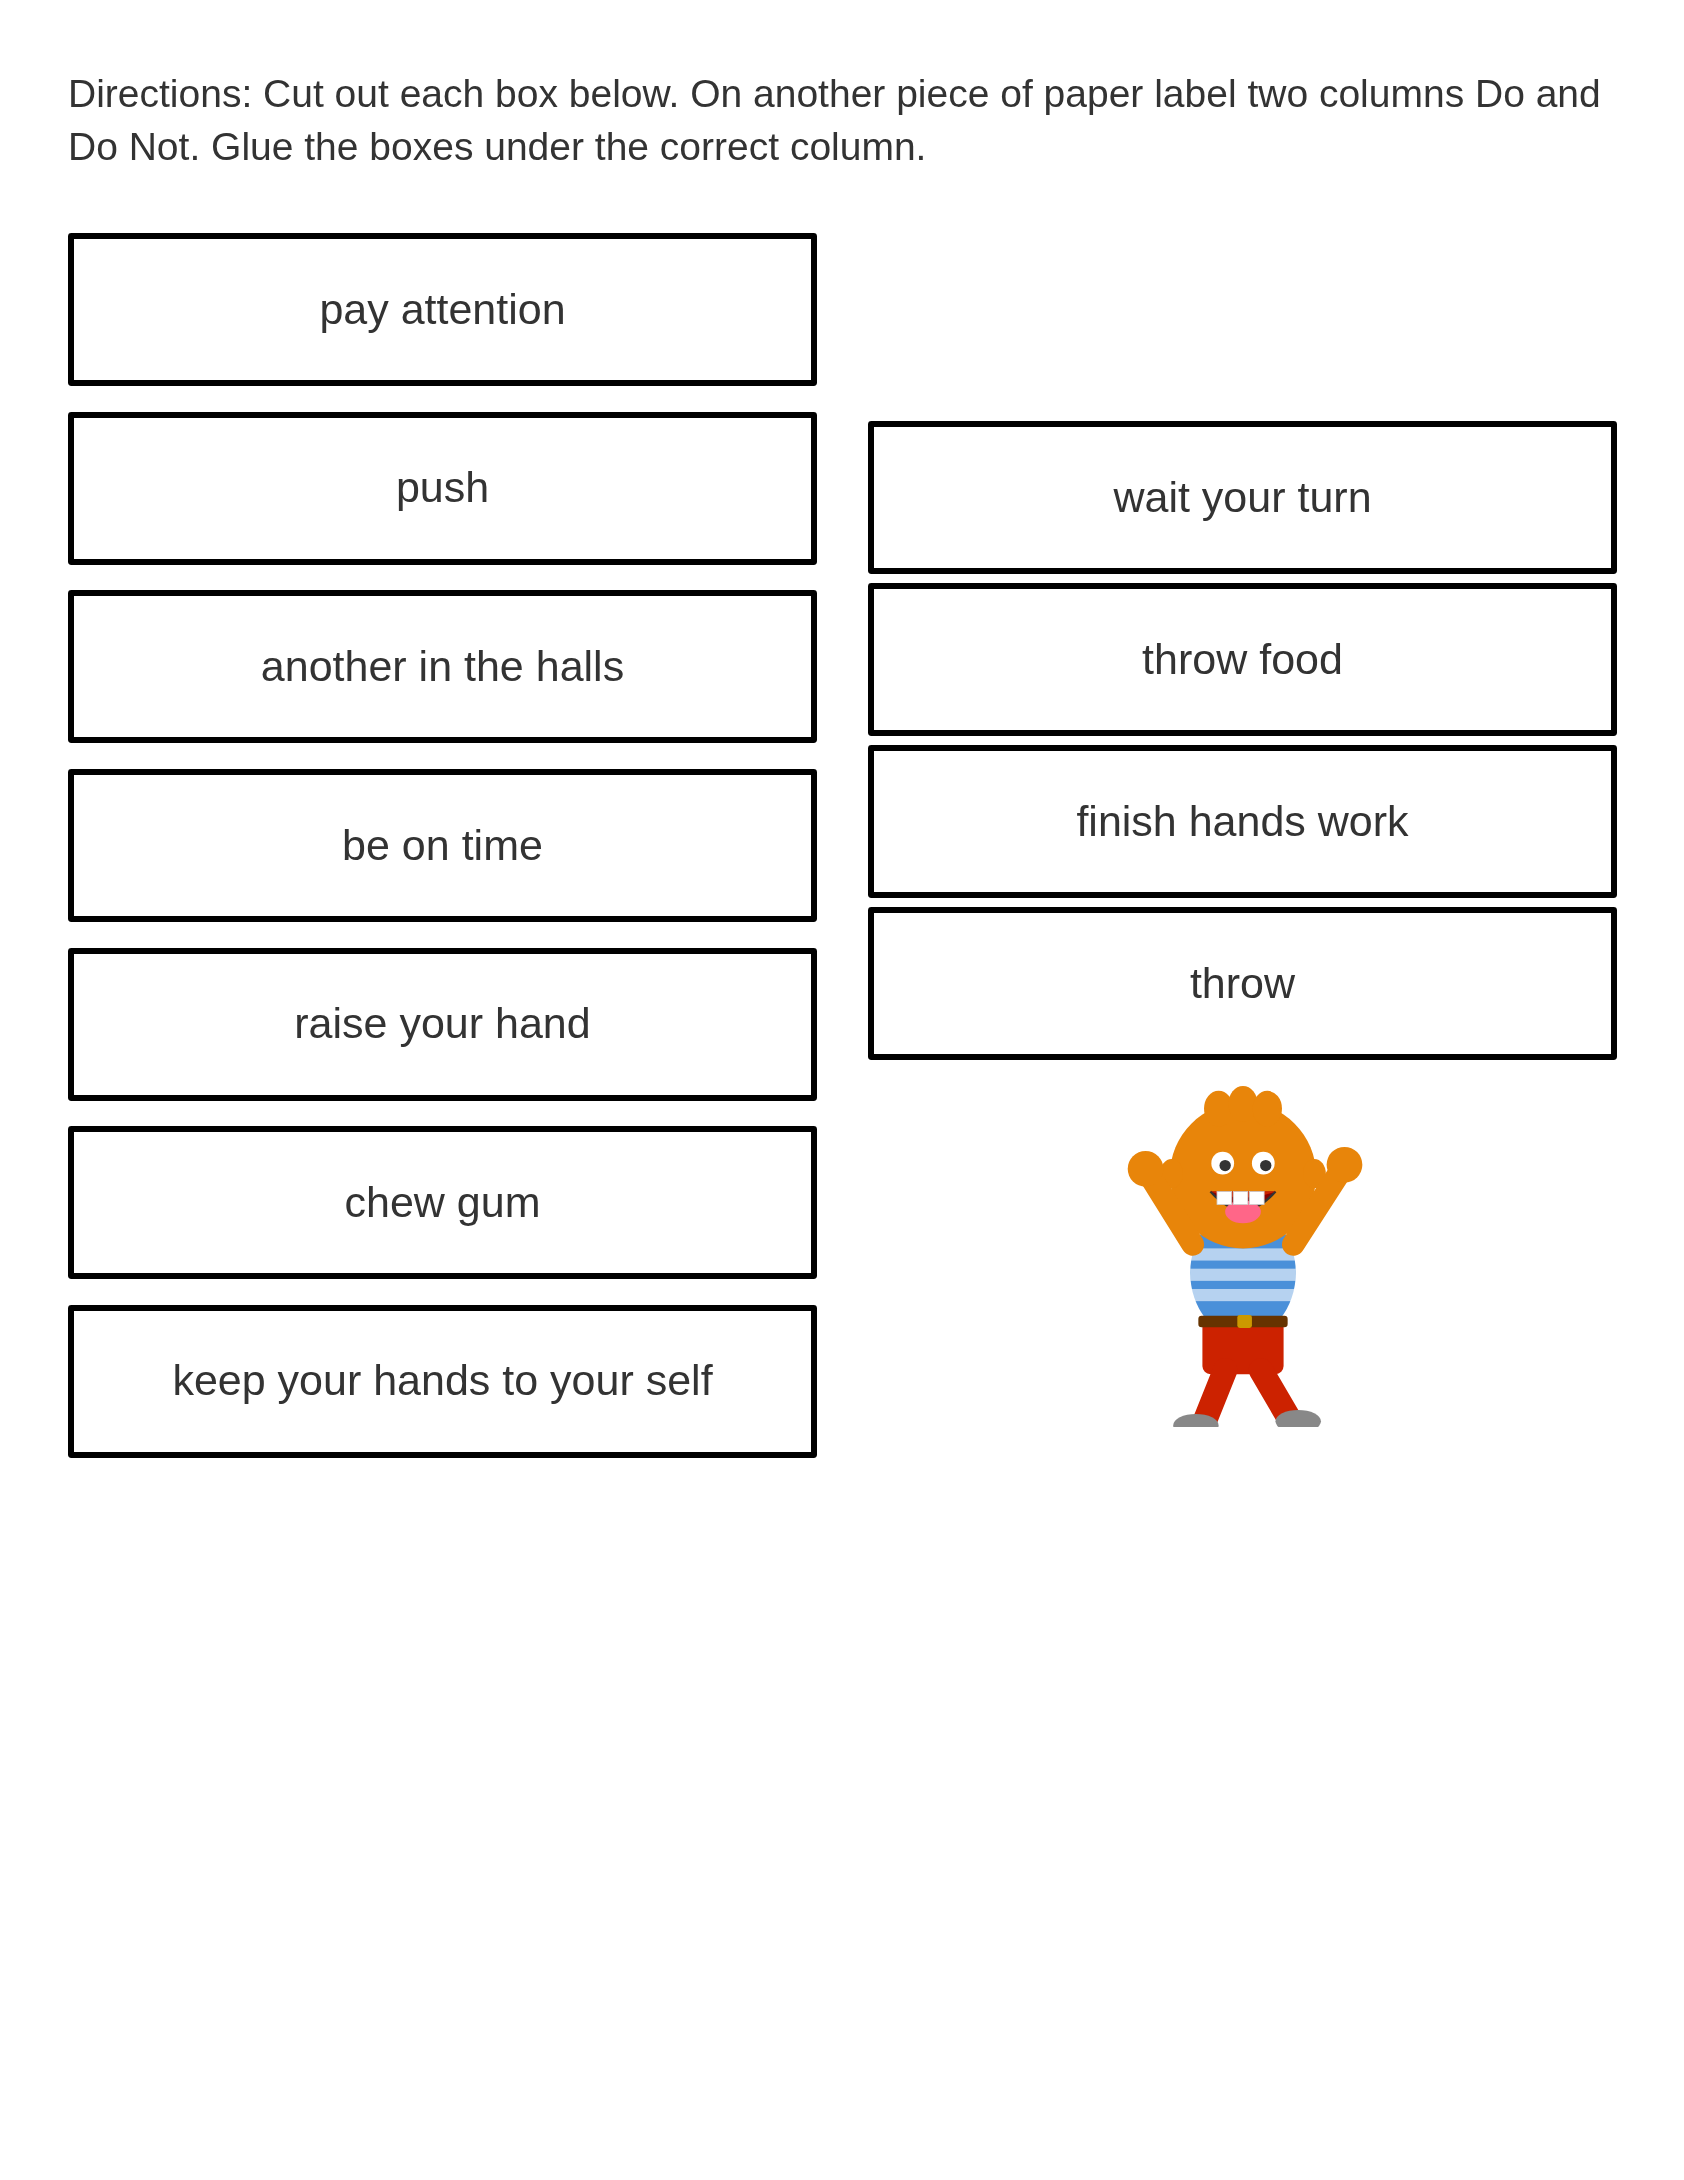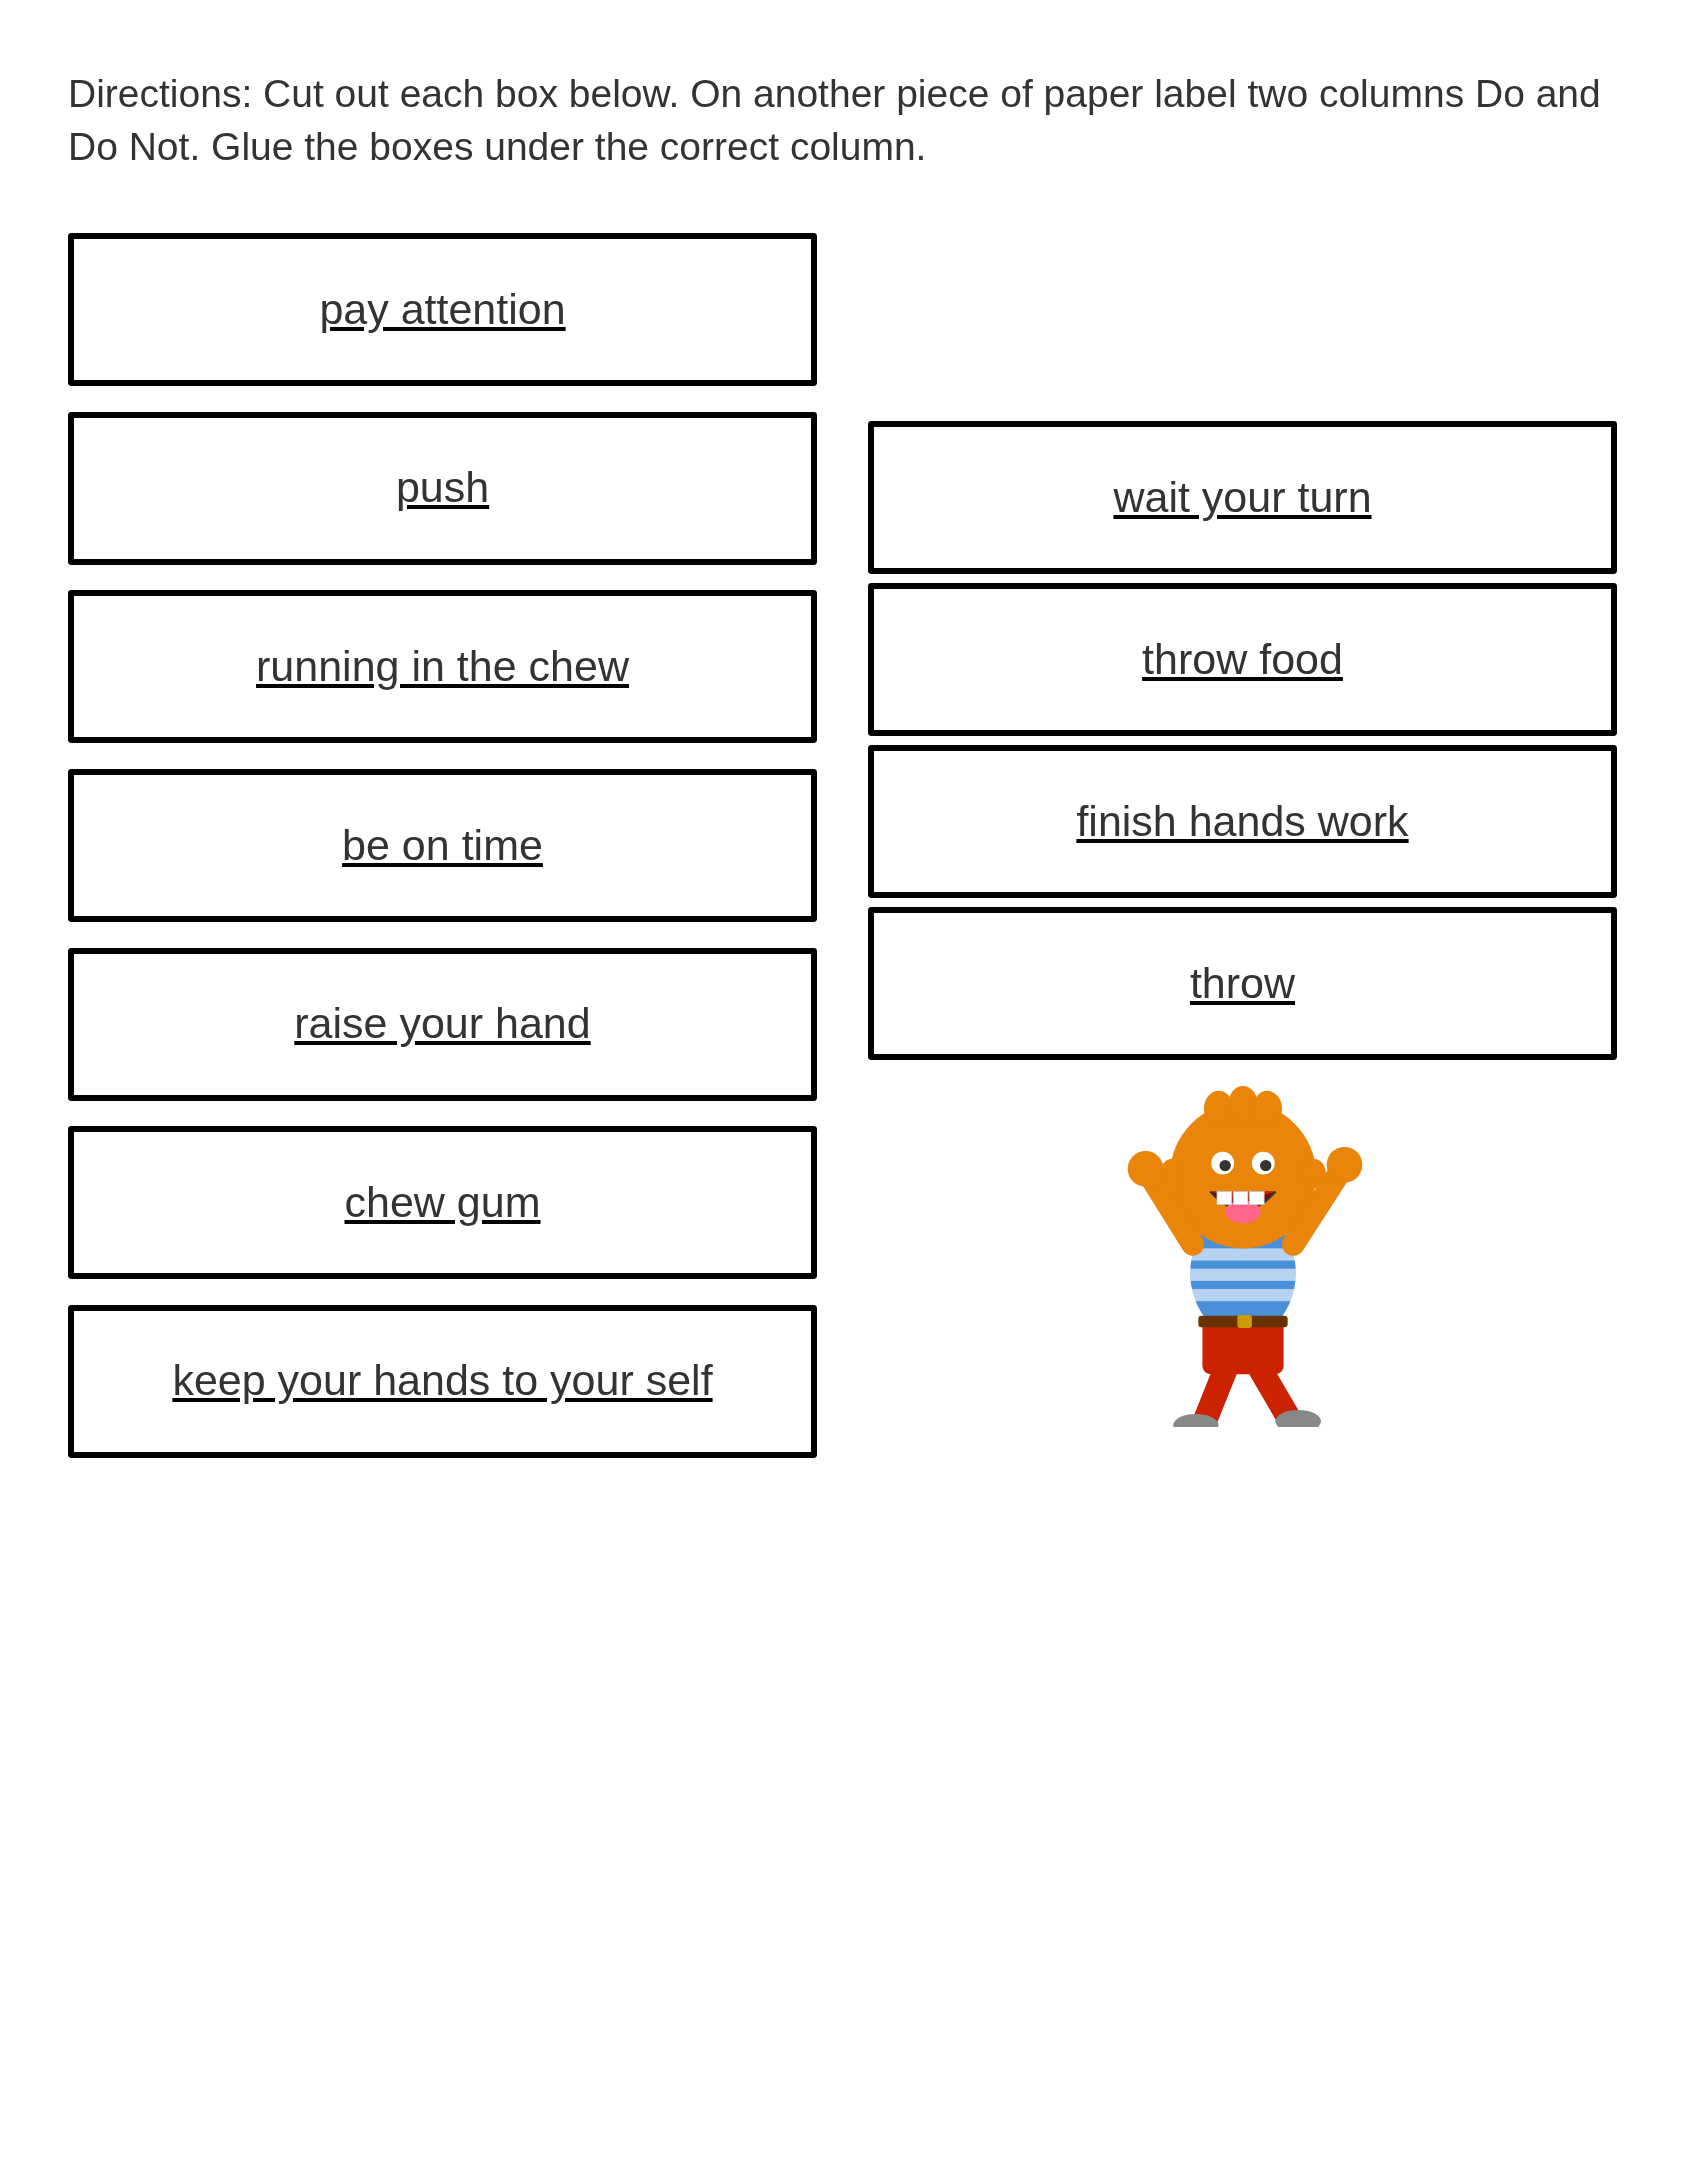--- a/index.html
+++ b/index.html
@@ -40,21 +40,20 @@
 
     .card {
       border: 6.8px solid #000000;
       border-radius: 3.4px;
       display: flex;
       align-items: center;
       justify-content: center;
       min-height: 153px;
       padding: 40px 34px;
       background: #ffffff;
-      text-decoration: underline;
     }
 
     .card-text {
       font-size: 43px;
       color: #333333;
       text-align: center;
       line-height: 1.3;
     }
 
     .right-column {
@@ -90,21 +89,21 @@
 <div class="grid-container">
 
   <div class="column" id="left-col">
   <div class="card">
         <span class="card-text">pay attention</span>
       </div>
       <div class="card">
         <span class="card-text">push</span>
       </div>
       <div class="card">
-        <span class="card-text">running in the chew</span>
+        <span class="card-text">another in the halls</span>
       </div>
       <div class="card">
         <span class="card-text">be on time</span>
       </div>
       <div class="card">
         <span class="card-text">raise your hand</span>
       </div>
       <div class="card">
         <span class="card-text">chew gum</span>
       </div>

